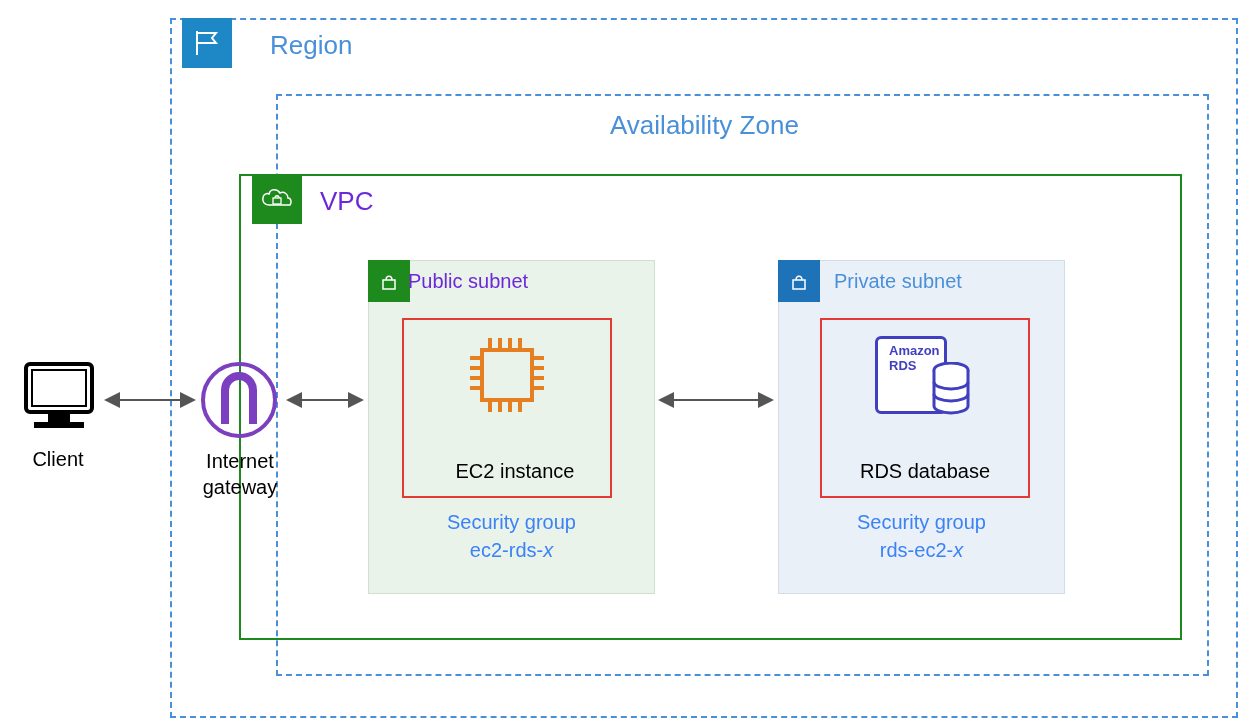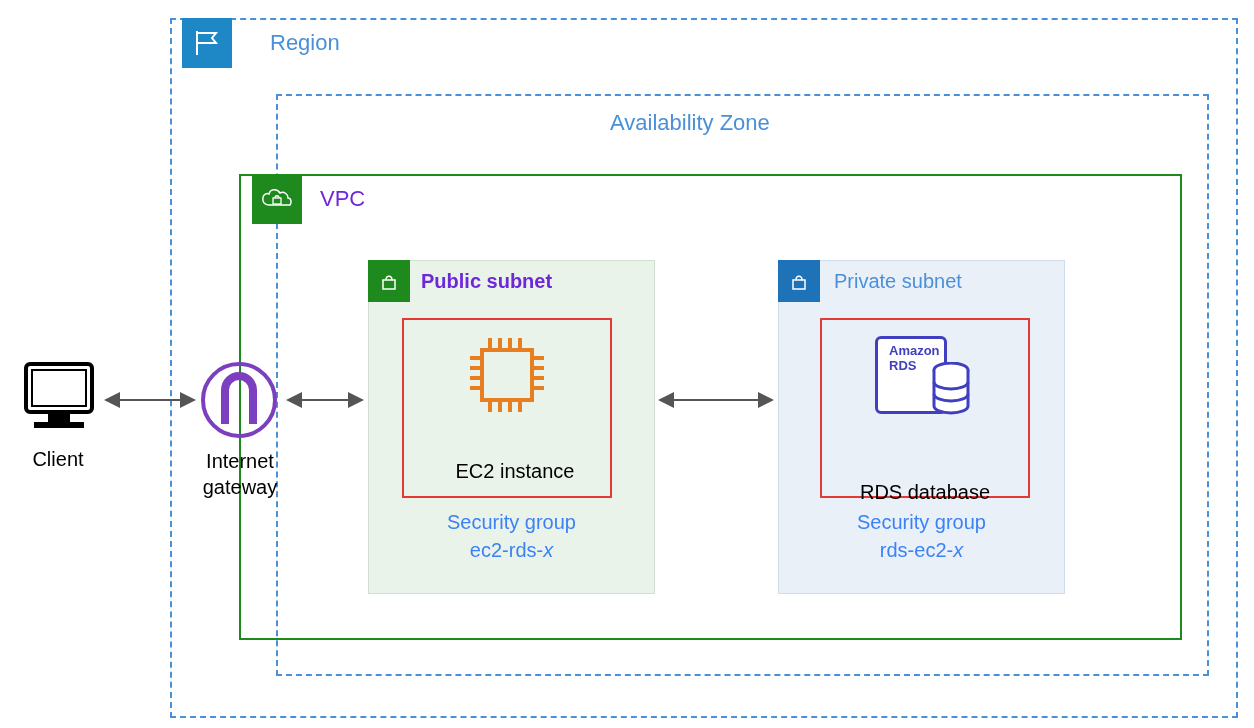--- a/index.html
+++ b/index.html
@@ -2,21 +2,21 @@
 <html><head>
 <meta charset="utf-8">
 <style>
   * { box-sizing: border-box; margin: 0; padding: 0; }
   body { font-family: Arial, Helvetica, sans-serif; background: #fff; width: 1254px; height: 728px; position: relative; }
   .abs { position: absolute; }
   .dashed-box { border: 2px dashed #4a90d9; }
   .solid-green { border: 2px solid #1e8a1e; }
   .solid-red { border: 2px solid #e53935; }
   .label { font-size: 20px; }
-  .label-lg { font-size: 22px; }
+  .label-lg { font-size: 26px; }
   .blue-text { color: #4a90d9; }
   .green-text { color: #6d28d9; }
   .red-text { color: #3b82f6; }
   .black-text { color: #000; }
   .italic { font-style: italic; }
   .center { text-align: center; }
   .icon-box { display: flex; align-items: center; justify-content: center; }
   .subnet-public { background: #eaf3ea; border: 1px solid #d0e0d0; }
   .subnet-private { background: #eaf0f8; border: 1px solid #d0dce8; }
 </style>
@@ -45,21 +45,21 @@
 </div>
 <div class="abs label-lg green-text" style="left:320px; top:186px;">VPC</div>
 
 <div class="abs subnet-public" style="left:368px; top:260px; width:287px; height:334px;"></div>
 <div class="abs icon-box" style="left:368px; top:260px; width:42px; height:42px; background:#1e8a1e;">
   <svg width="24" height="24" viewBox="0 0 24 24">
     <rect x="6" y="11" width="12" height="9" fill="none" stroke="#fff" stroke-width="1.5"></rect>
     <path d="M9 11 C9 6 15 6 15 11" fill="none" stroke="#fff" stroke-width="1.5"></path>
   </svg>
 </div>
-<div class="abs label green-text" style="left:421px; top:270px;font-weight:bold;">Public subnet</div>
+<div class="abs label green-text" style="left:408px; top:270px;">Public subnet</div>
 
 <div class="abs solid-red" style="left:402px; top:318px; width:210px; height:180px;"></div>
 
 <svg class="abs" style="left:460px; top:328px;" width="94" height="94" viewBox="0 0 94 94">
   <rect x="22" y="22" width="50" height="50" fill="none" stroke="#e67e22" stroke-width="4"></rect>
   <g stroke="#e67e22" stroke-width="4">
     <line x1="30" y1="22" x2="30" y2="10"></line>
       <line x1="40" y1="22" x2="40" y2="10"></line>
       <line x1="50" y1="22" x2="50" y2="10"></line>
       <line x1="60" y1="22" x2="60" y2="10"></line>
@@ -100,21 +100,21 @@
     <span>Amazon</span><br>
     <span>RDS</span>
   </div>
   <svg style="position:absolute; left:55px; top:26px;" width="42" height="54" viewBox="0 0 42 54">
     <ellipse cx="21" cy="8" rx="17" ry="7" fill="#fff" stroke="#3f3fbf" stroke-width="3"></ellipse>
     <path d="M4 8 L4 44 A17 7 0 0 0 38 44 L38 8" fill="#fff" stroke="#3f3fbf" stroke-width="3"></path>
     <path d="M4 20 A17 7 0 0 0 38 20" fill="none" stroke="#3f3fbf" stroke-width="3"></path>
     <path d="M4 32 A17 7 0 0 0 38 32" fill="none" stroke="#3f3fbf" stroke-width="3"></path>
   </svg>
 </div>
-<div class="abs label black-text center" style="left:820px; top:460px; width:210px;margin-top:21px;">RDS database</div>
+<div class="abs label black-text center" style="left:820px; top:460px; width:210px;">RDS database</div>
 <div class="abs red-text center" style="left:778px; top:508px; width:287px; font-size:20px; line-height:1.4;">
   <span>Security group</span><br>
   <span>rds-ec2-</span><span class="italic">x</span>
 </div>
 
 <svg class="abs" style="left:18px; top:356px;" width="82" height="82" viewBox="0 0 82 82">
   <rect x="8" y="8" width="66" height="48" rx="4" fill="none" stroke="#000" stroke-width="4"></rect>
   <rect x="14" y="14" width="54" height="36" fill="none" stroke="#000" stroke-width="2"></rect>
   <rect x="30" y="56" width="22" height="10" fill="#000"></rect>
   <rect x="16" y="66" width="50" height="6" fill="#000"></rect>

